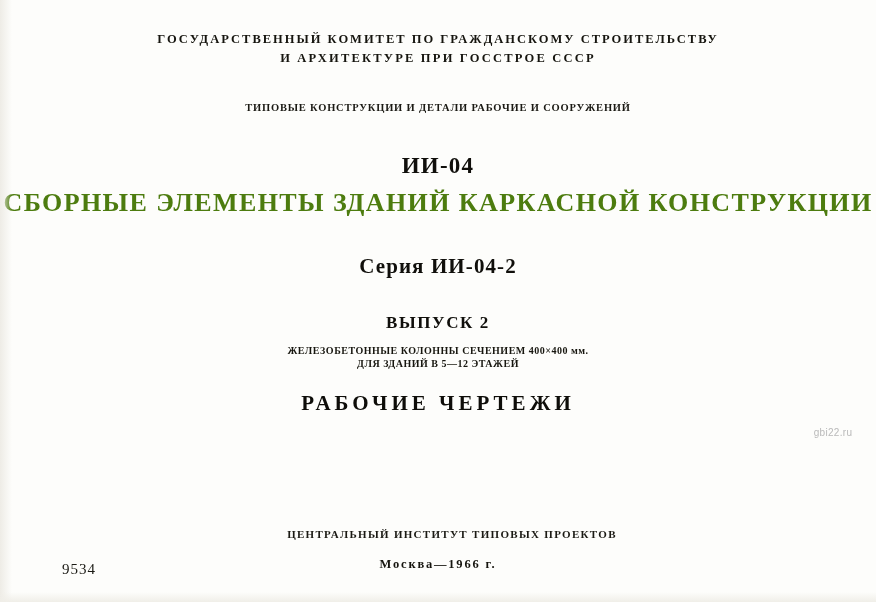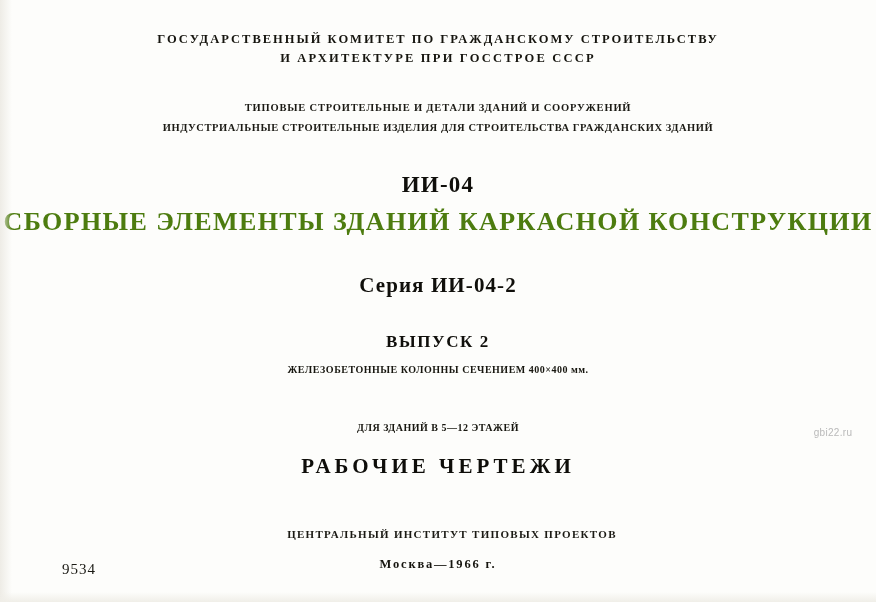--- a/index.html
+++ b/index.html
@@ -93,21 +93,20 @@
     letter-spacing: 1.6px;
     color: #100f0b;
   }
   .spec-line {
     font-family: "Liberation Serif", serif;
     font-weight: bold;
     font-size: 10px;
     letter-spacing: 0.5px;
     color: #17160f;
     line-height: 1.35;
-    margin-top: 44px;
   }
   .spec-line.sp1 { margin-top: 11px; }
   .drawings {
     margin-top: 20px;
     font-family: "Liberation Serif", serif;
     font-weight: bold;
     font-size: 21px;
     letter-spacing: 4.0px;
     color: #0e0d09;
   }
@@ -173,22 +172,21 @@
 </head>
 <body>
 
 <div class="page">
 
   <div class="content">
 
     <div class="org-line l1">ГОСУДАРСТВЕННЫЙ КОМИТЕТ ПО ГРАЖДАНСКОМУ СТРОИТЕЛЬСТВУ</div>
     <div class="org-line l2">И АРХИТЕКТУРЕ ПРИ ГОССТРОЕ СССР</div>
 
-    <div class="sub-line s1">ТИПОВЫЕ СТРОИТЕЛЬНЫЕ И ДЕТАЛИ ЗДАНИЙ И СООРУЖЕНИЙ</div>
-    <div class="sub-line s2">ИНДУСТРИАЛЬНЫЕ СТРОИТЕЛЬНЫЕ ИЗДЕЛИЯ ДЛЯ СТРОИТЕЛЬСТВА ГРАЖДАНСКИХ ЗДАНИЙ</div>
+    <div class="sub-line s1">ТИПОВЫЕ КОНСТРУКЦИИ И ДЕТАЛИ РАБОЧИЕ И СООРУЖЕНИЙ</div>
 
     <div class="series-code">ИИ-04</div>
 
     <div class="main-title">СБОРНЫЕ ЭЛЕМЕНТЫ ЗДАНИЙ КАРКАСНОЙ КОНСТРУКЦИИ</div>
 
     <div class="series-name">Серия ИИ-04-2</div>
 
 
     <div class="issue">ВЫПУСК 2</div>
 

